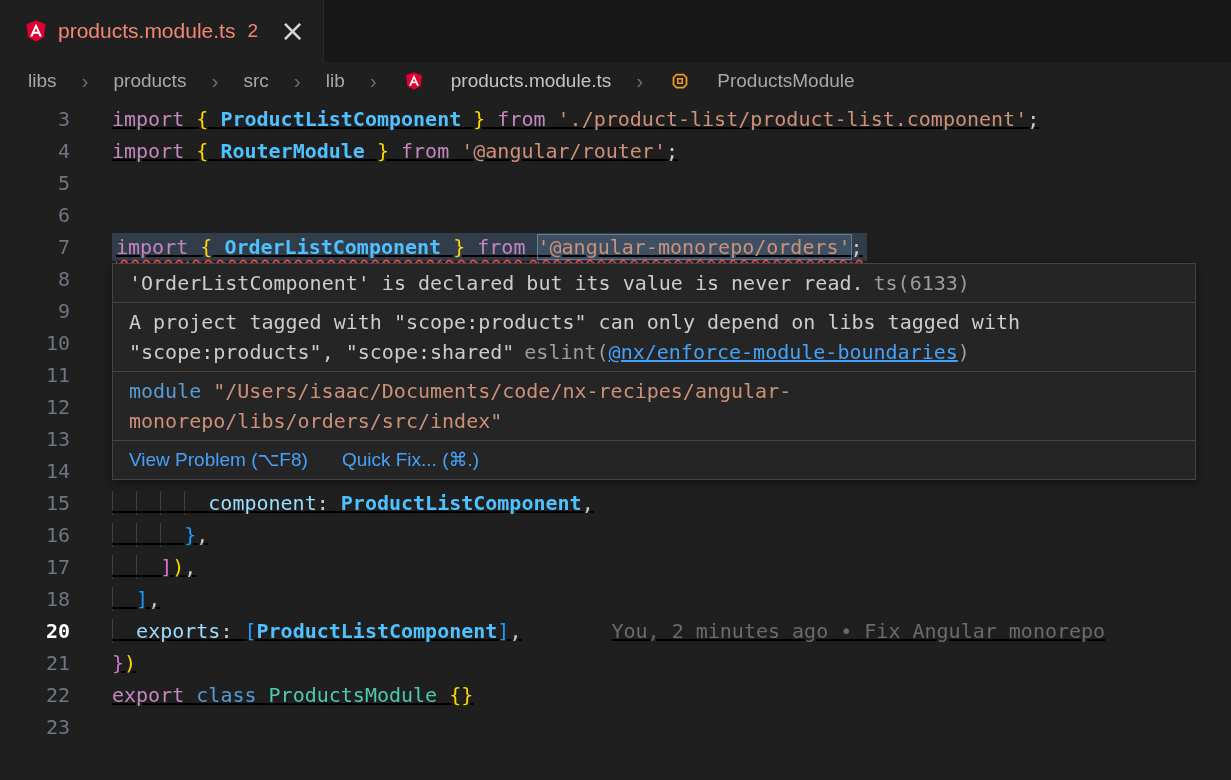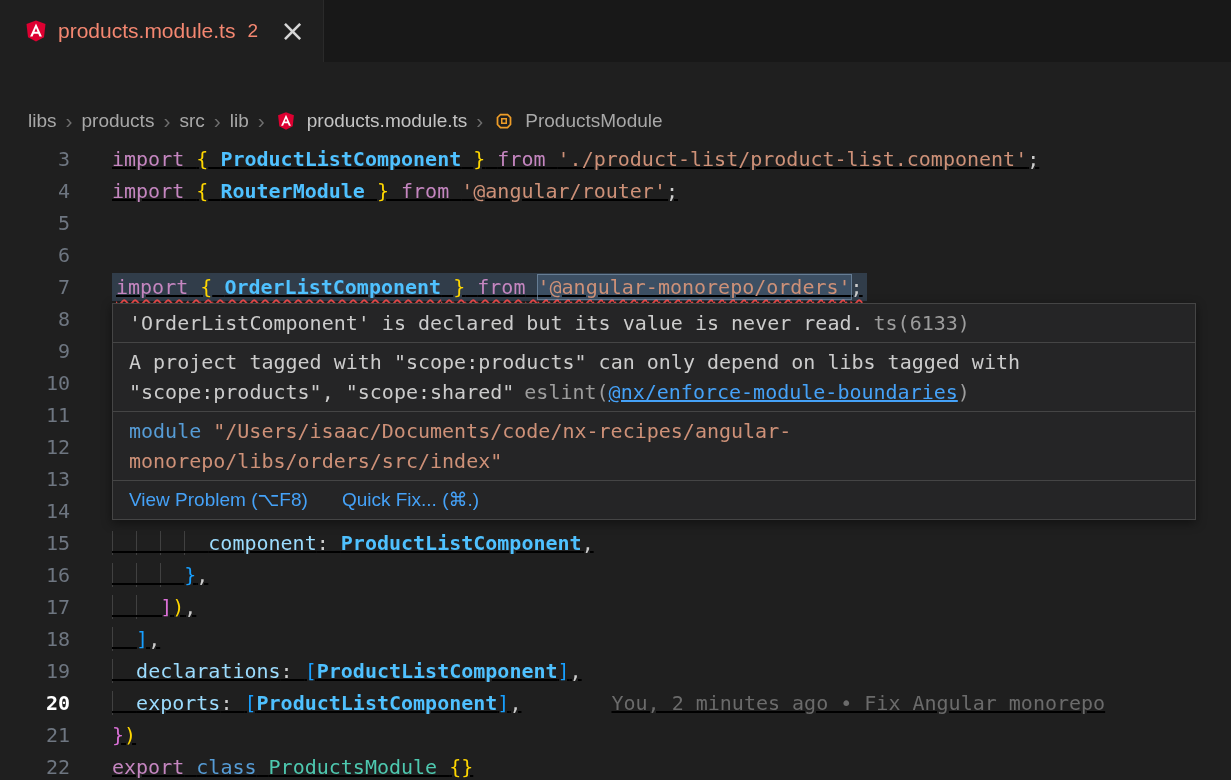--- a/index.html
+++ b/index.html
@@ -11,21 +11,21 @@
   .tab { display:flex; align-items:center; gap:10px; padding:0 18px 0 24px;
          background:var(--c-editorBg,#1f1f1f); border-right:1px solid #2a2a2a; cursor:pointer; }
   .tab-label { color:var(--c-errorTab,#F48771); font-size:21px; }
   .tab-badge { color:var(--c-errorTab,#F48771); font-size:19px; margin-left:2px; }
   .tab-close { color:#d6d6d6; font-size:30px; line-height:1; margin-left:12px; cursor:pointer;
                font-family:"DejaVu Sans", sans-serif; }
   .icon svg { display:block; }
 
   
   .breadcrumbs { height:38px; background:var(--c-editorBg,#1f1f1f); display:flex; align-items:center;
-                 gap:9px; padding-left:28px; font-size:19px; color:#a8a8a8;margin-top:40px; }
+                 gap:25px; padding-left:28px; font-size:19px; color:#a8a8a8; }
   .crumb { cursor:pointer; }
   .crumb.file { color:#c4c4c4; }
   .crumb-sep { color:#6f6f6f; font-size:21px; }
   .breadcrumbs .icon { margin:0 2px 0 2px; }
 
   
   .editor { position:relative; height:680px; background:var(--c-editorBg,#1f1f1f);
             font-family:"DejaVu Sans Mono","Liberation Mono",monospace; font-size:20px; padding-top:3px; }
   .code-line { display:flex; height:32px; line-height:32px; white-space:pre; }
   .gutter { flex:0 0 70px; text-align:right; color:var(--c-lineNumber,#6E7681); cursor:pointer; }
@@ -126,21 +126,20 @@
         <div class="code-line"><div class="gutter">9</div><div class="content"></div></div>
         <div class="code-line"><div class="gutter">10</div><div class="content"></div></div>
         <div class="code-line"><div class="gutter">11</div><div class="content"></div></div>
         <div class="code-line"><div class="gutter">12</div><div class="content"></div></div>
         <div class="code-line"><div class="gutter">13</div><div class="content"></div></div>
         <div class="code-line"><div class="gutter">14</div><div class="content"></div></div>
         <div class="code-line"><div class="gutter">15</div><div class="content"><span class="tok-ind">        </span><span class="tok-prop">component</span><span class="tok-pln">: </span><span class="tok-type">ProductListComponent</span><span class="tok-pln">,</span></div></div>
         <div class="code-line"><div class="gutter">16</div><div class="content"><span class="tok-ind">      </span><span class="tok-b3">}</span><span class="tok-pln">,</span></div></div>
         <div class="code-line"><div class="gutter">17</div><div class="content"><span class="tok-ind">    </span><span class="tok-b2">]</span><span class="tok-b1">)</span><span class="tok-pln">,</span></div></div>
         <div class="code-line"><div class="gutter">18</div><div class="content"><span class="tok-ind">  </span><span class="tok-b3">]</span><span class="tok-pln">,</span></div></div>
-        <div class="code-line"><div class="gutter">19</div><div class="content"><span class="tok-ind">  </span><span class="tok-prop">declarations</span><span class="tok-pln">: </span><span class="tok-b3">[</span><span class="tok-type">ProductListComponent</span><span class="tok-b3">]</span><span class="tok-pln">,</span></div></div>
         <div class="code-line"><div class="gutter current">20</div><div class="content"><span class="tok-ind">  </span><span class="tok-prop">exports</span><span class="tok-pln">: </span><span class="tok-b3">[</span><span class="tok-type">ProductListComponent</span><span class="tok-b3">]</span><span class="tok-pln">,</span><span class="blame">You, 2 minutes ago • Fix Angular monorepo</span></div></div>
         <div class="code-line"><div class="gutter">21</div><div class="content"><span class="tok-b2">}</span><span class="tok-b1">)</span></div></div>
         <div class="code-line"><div class="gutter">22</div><div class="content"><span class="tok-kw">export</span><span class="tok-pln"> </span><span class="tok-kw2">class</span><span class="tok-pln"> </span><span class="tok-cls">ProductsModule</span><span class="tok-pln"> </span><span class="tok-b1">{}</span></div></div>
         <div class="code-line"><div class="gutter">23</div><div class="content"></div></div>
       </div>
 
     <div class="hover">
       <div class="hover-section">
         <span>'OrderListComponent' is declared but its value is never read.</span><span class="dim sp">ts(6133)</span>
       </div>

